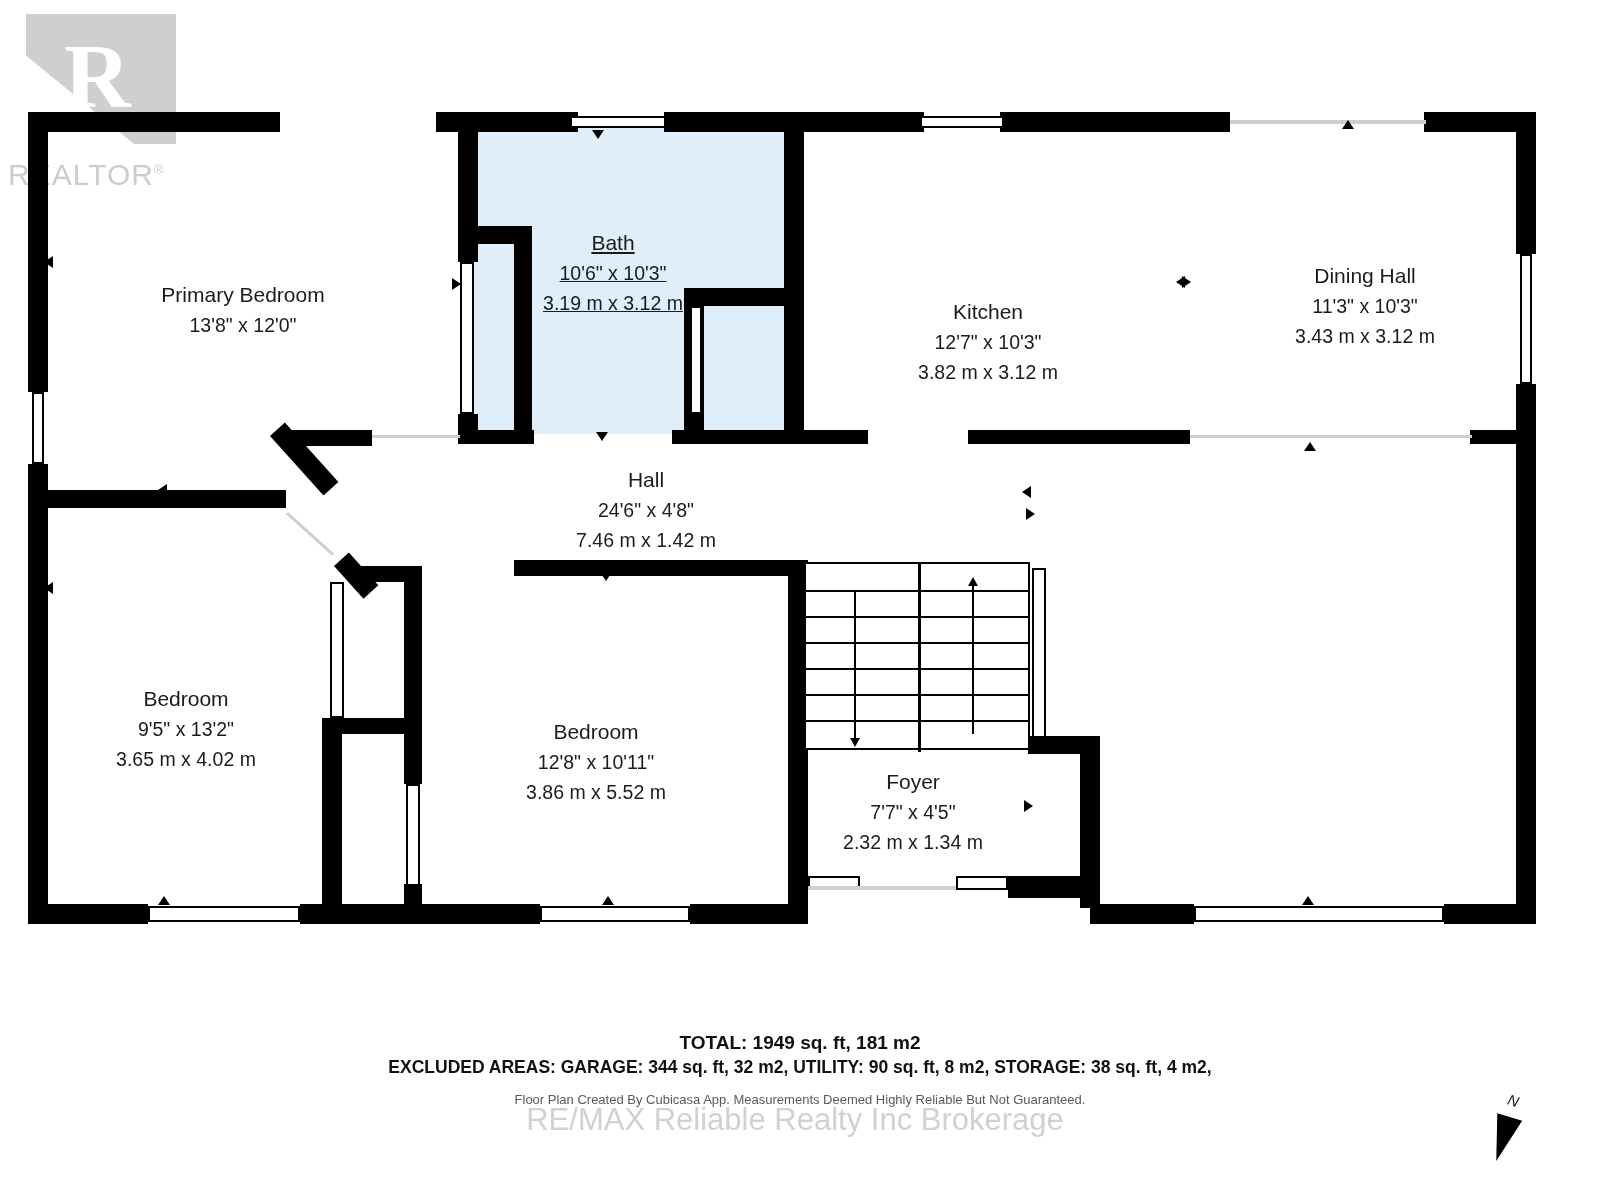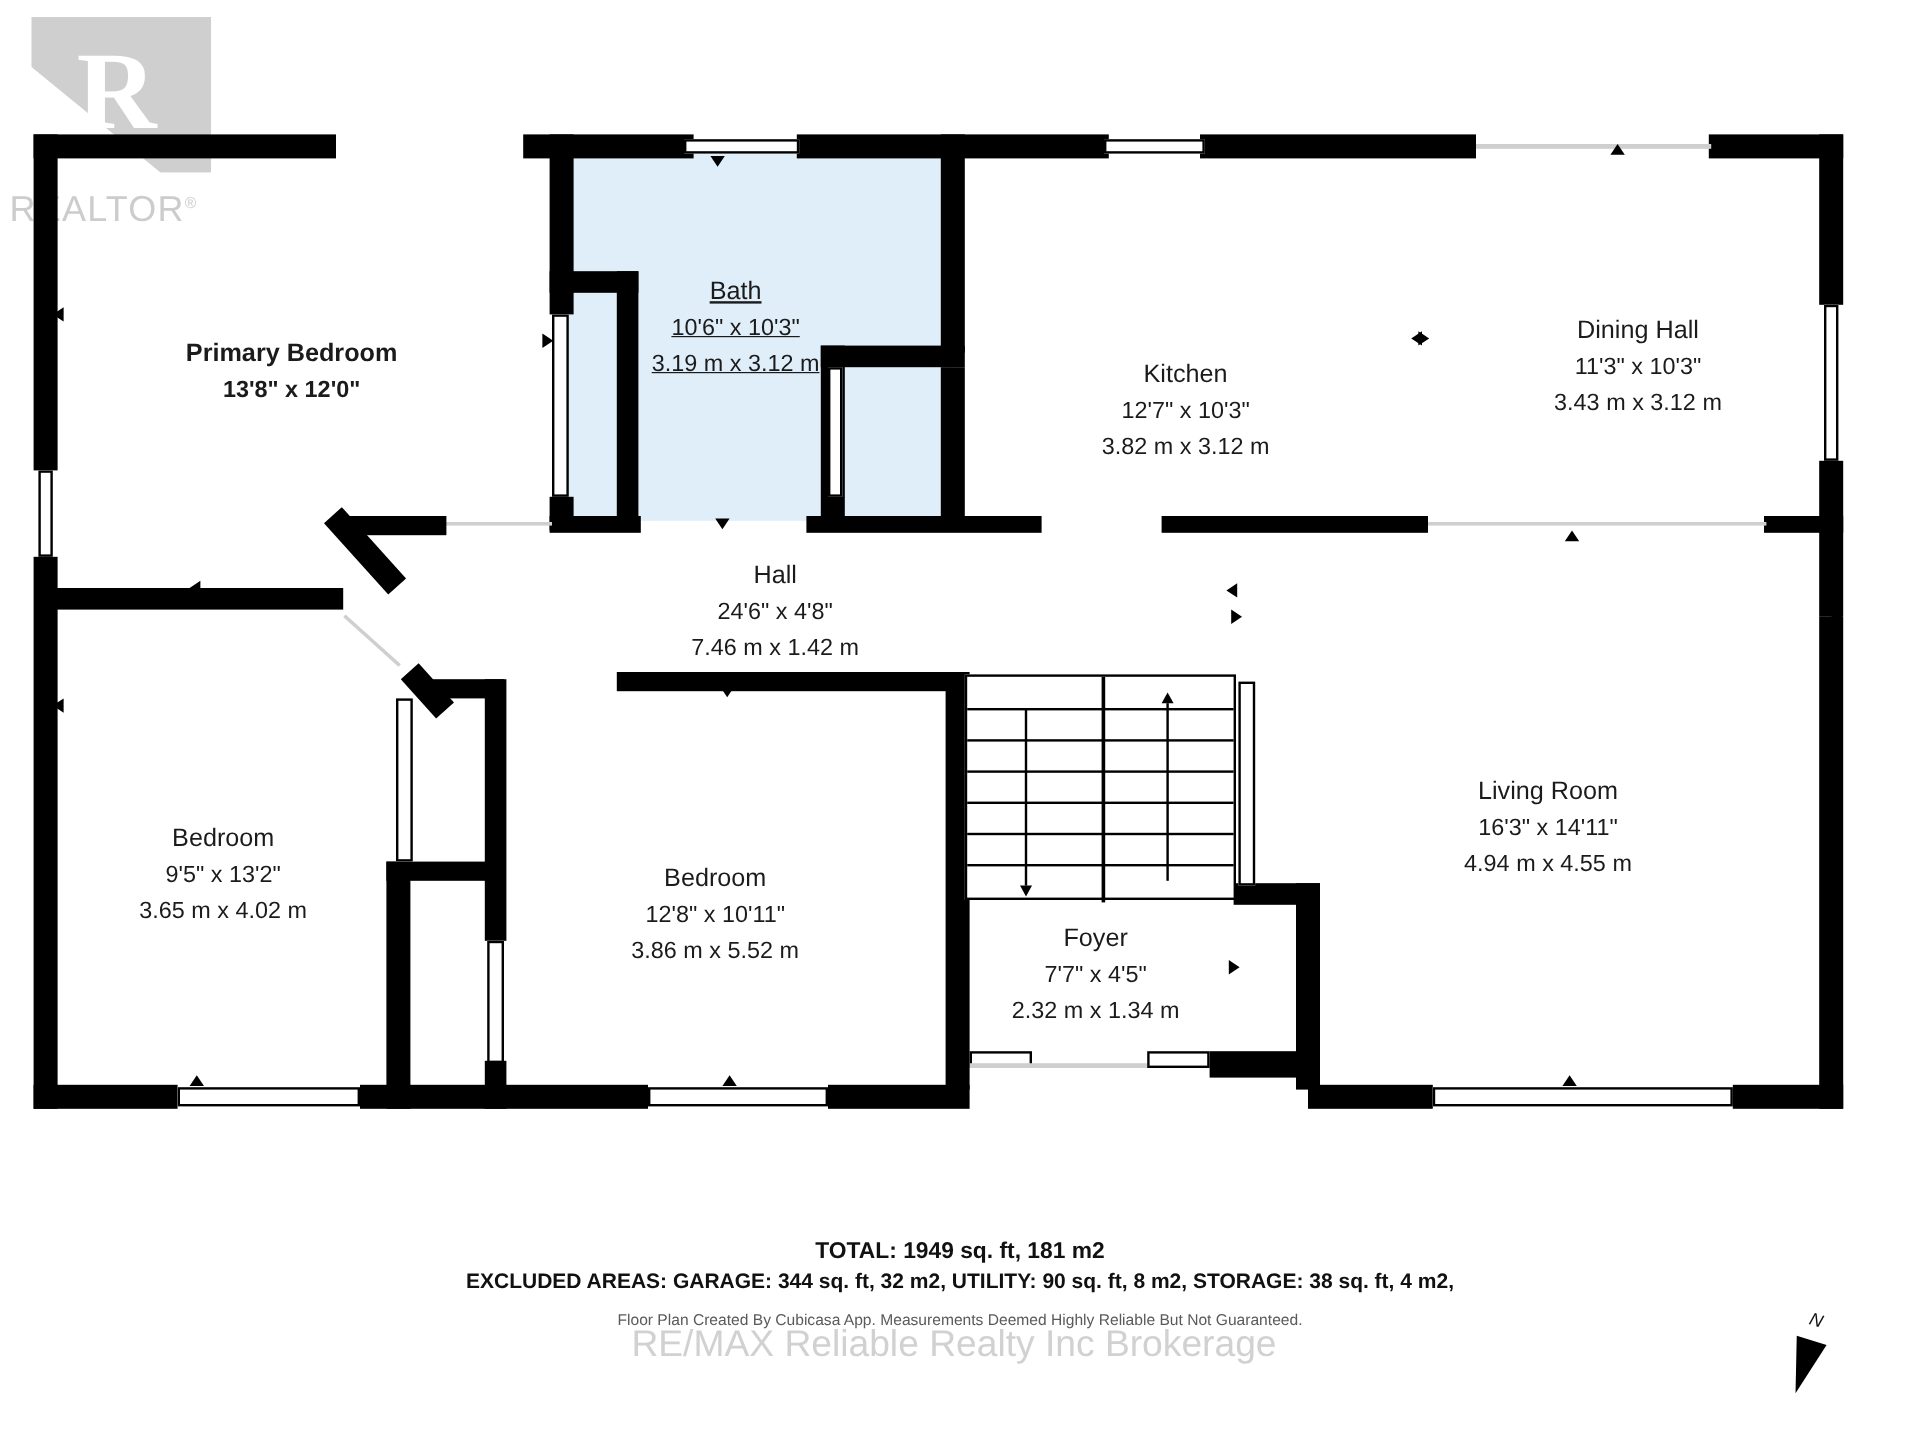--- a/index.html
+++ b/index.html
@@ -318,21 +318,21 @@
   <div class="tick right" style="left:1026px; top:508px;"></div>
   <div class="tick left" style="left:158px; top:484px;"></div>
   <div class="tick left" style="left:44px; top:582px;"></div>
   <div class="tick down" style="left:600px; top:572px;"></div>
   <div class="tick left" style="left:798px; top:800px;"></div>
   <div class="tick right" style="left:1024px; top:800px;"></div>
   <div class="tick up" style="left:158px; top:896px;"></div>
   <div class="tick up" style="left:602px; top:896px;"></div>
   <div class="tick up" style="left:1302px; top:896px;"></div>
 
-  <div class="label" style="left:90px; top:280px; width:306px;font-weight:bold;">
+  <div class="label" style="left:90px; top:280px; width:306px;">
     <div class="name">Primary Bedroom</div>
     <div>13'8" x 12'0"</div>
   </div>
 
   <div class="label" style="left:487px; top:228px; width:252px;text-decoration:underline;">
     <div class="name">Bath</div>
     <div>10'6" x 10'3"</div>
     <div>3.19 m x 3.12 m</div>
   </div>
 
@@ -359,25 +359,20 @@
     <div>9'5" x 13'2"</div>
     <div>3.65 m x 4.02 m</div>
   </div>
 
   <div class="label" style="left:470px; top:717px; width:252px;">
     <div class="name">Bedroom</div>
     <div>12'8" x 10'11"</div>
     <div>3.86 m x 5.52 m</div>
   </div>
 
-  <div class="label" style="left:1164px; top:645px; width:252px;">
-    <div class="name">Living Room</div>
-    <div>16'3" x 14'11"</div>
-    <div>4.94 m x 4.55 m</div>
-  </div>
 
   <div class="label" style="left:787px; top:767px; width:252px;">
     <div class="name">Foyer</div>
     <div>7'7" x 4'5"</div>
     <div>2.32 m x 1.34 m</div>
   </div>
 
   <div class="footer">
     <div class="total">TOTAL: 1949 sq. ft, 181 m2</div>
     <div class="excl">EXCLUDED AREAS: GARAGE: 344 sq. ft, 32 m2, UTILITY: 90 sq. ft, 8 m2, STORAGE: 38 sq. ft, 4 m2,</div>

